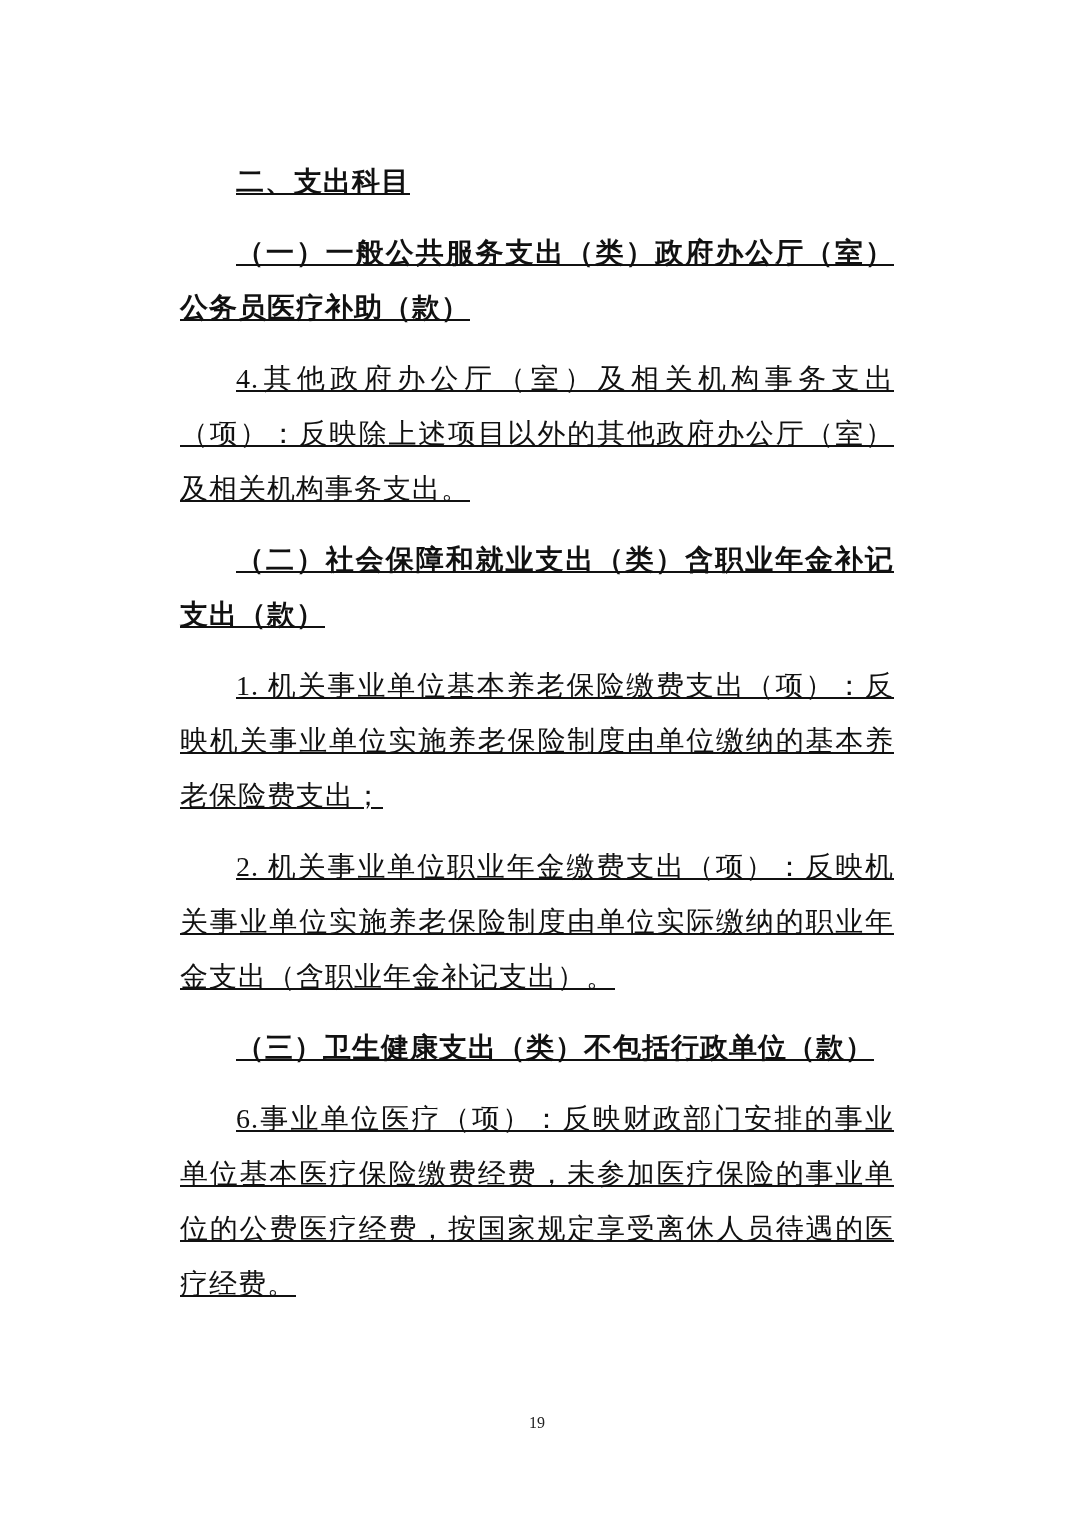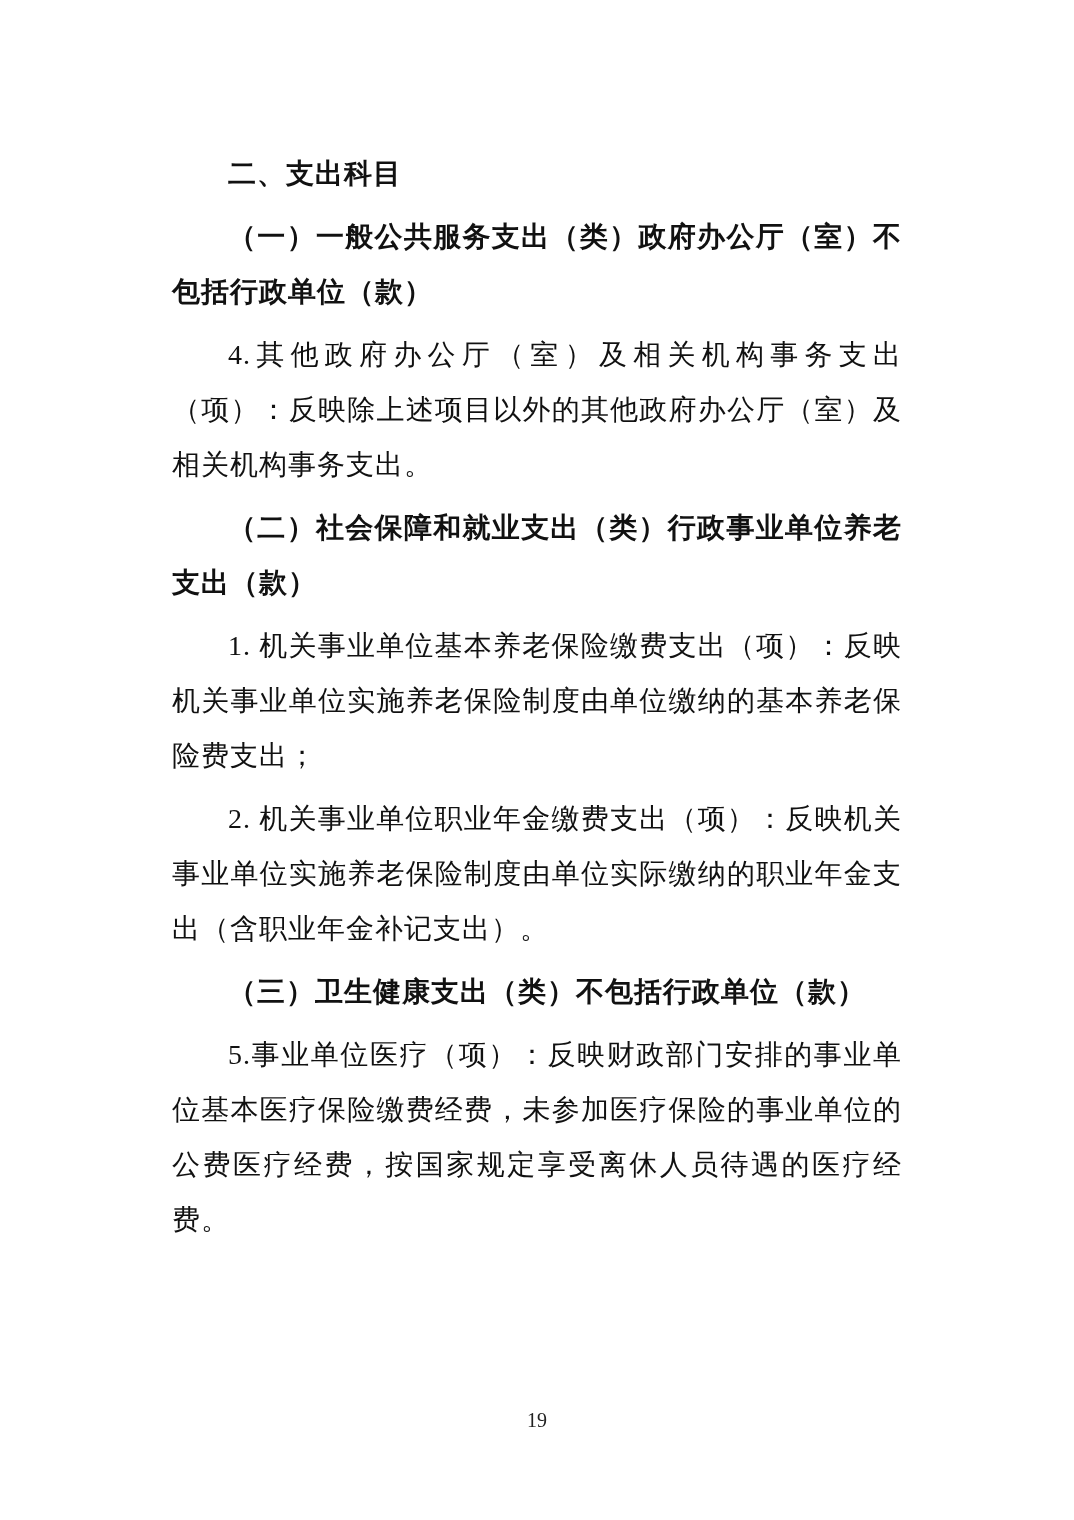--- a/index.html
+++ b/index.html
@@ -21,50 +21,51 @@
     top: 138px;
     left: 164px;
     width: 746px;
     font-size: 28px;
     line-height: 55px;
     text-align: justify;
     text-justify: inter-character;
     letter-spacing: 1px;
   }
   .content p {
-    margin: 8px;
+    margin: 16px;
     padding: 0;
     text-indent: 2em;
+    text-decoration: underline;
   }
   .doc-heading {
     font-weight: 700;
     font-family: "Liberation Sans", "DejaVu Sans", sans-serif;
   }
   .doc-paragraph {
     font-weight: 400;
   }
   .page-number {
     position: absolute;
     bottom: 88px;
     left: 0;
     width: 100%;
     text-align: center;
-    font-size: 20px;
+    font-size: 16px;
     color: #222222;
     font-family: "Liberation Serif", "DejaVu Serif", serif;
   }
 </style>
 </head>
 <body>
 
 <div class="page">
   <div class="content">
     <p class="doc-heading">二、支出科目</p>
-    <p class="doc-heading">（一）一般公共服务支出（类）政府办公厅（室）不包括行政单位（款）</p>
+    <p class="doc-heading">（一）一般公共服务支出（类）政府办公厅（室）公务员医疗补助（款）</p>
     <p class="doc-paragraph">4.其他政府办公厅（室）及相关机构事务支出（项）：反映除上述项目以外的其他政府办公厅（室）及相关机构事务支出。</p>
-    <p class="doc-heading">（二）社会保障和就业支出（类）行政事业单位养老支出（款）</p>
+    <p class="doc-heading">（二）社会保障和就业支出（类）含职业年金补记支出（款）</p>
     <p class="doc-paragraph">1. 机关事业单位基本养老保险缴费支出（项）：反映机关事业单位实施养老保险制度由单位缴纳的基本养老保险费支出；</p>
     <p class="doc-paragraph">2. 机关事业单位职业年金缴费支出（项）：反映机关事业单位实施养老保险制度由单位实际缴纳的职业年金支出（含职业年金补记支出）。</p>
     <p class="doc-heading">（三）卫生健康支出（类）不包括行政单位（款）</p>
-    <p class="doc-paragraph">5.事业单位医疗（项）：反映财政部门安排的事业单位基本医疗保险缴费经费，未参加医疗保险的事业单位的公费医疗经费，按国家规定享受离休人员待遇的医疗经费。</p>
+    <p class="doc-paragraph">6.事业单位医疗（项）：反映财政部门安排的事业单位基本医疗保险缴费经费，未参加医疗保险的事业单位的公费医疗经费，按国家规定享受离休人员待遇的医疗经费。</p>
   </div>
   <div class="page-number">19</div>
 </div>
 
 </body></html>

